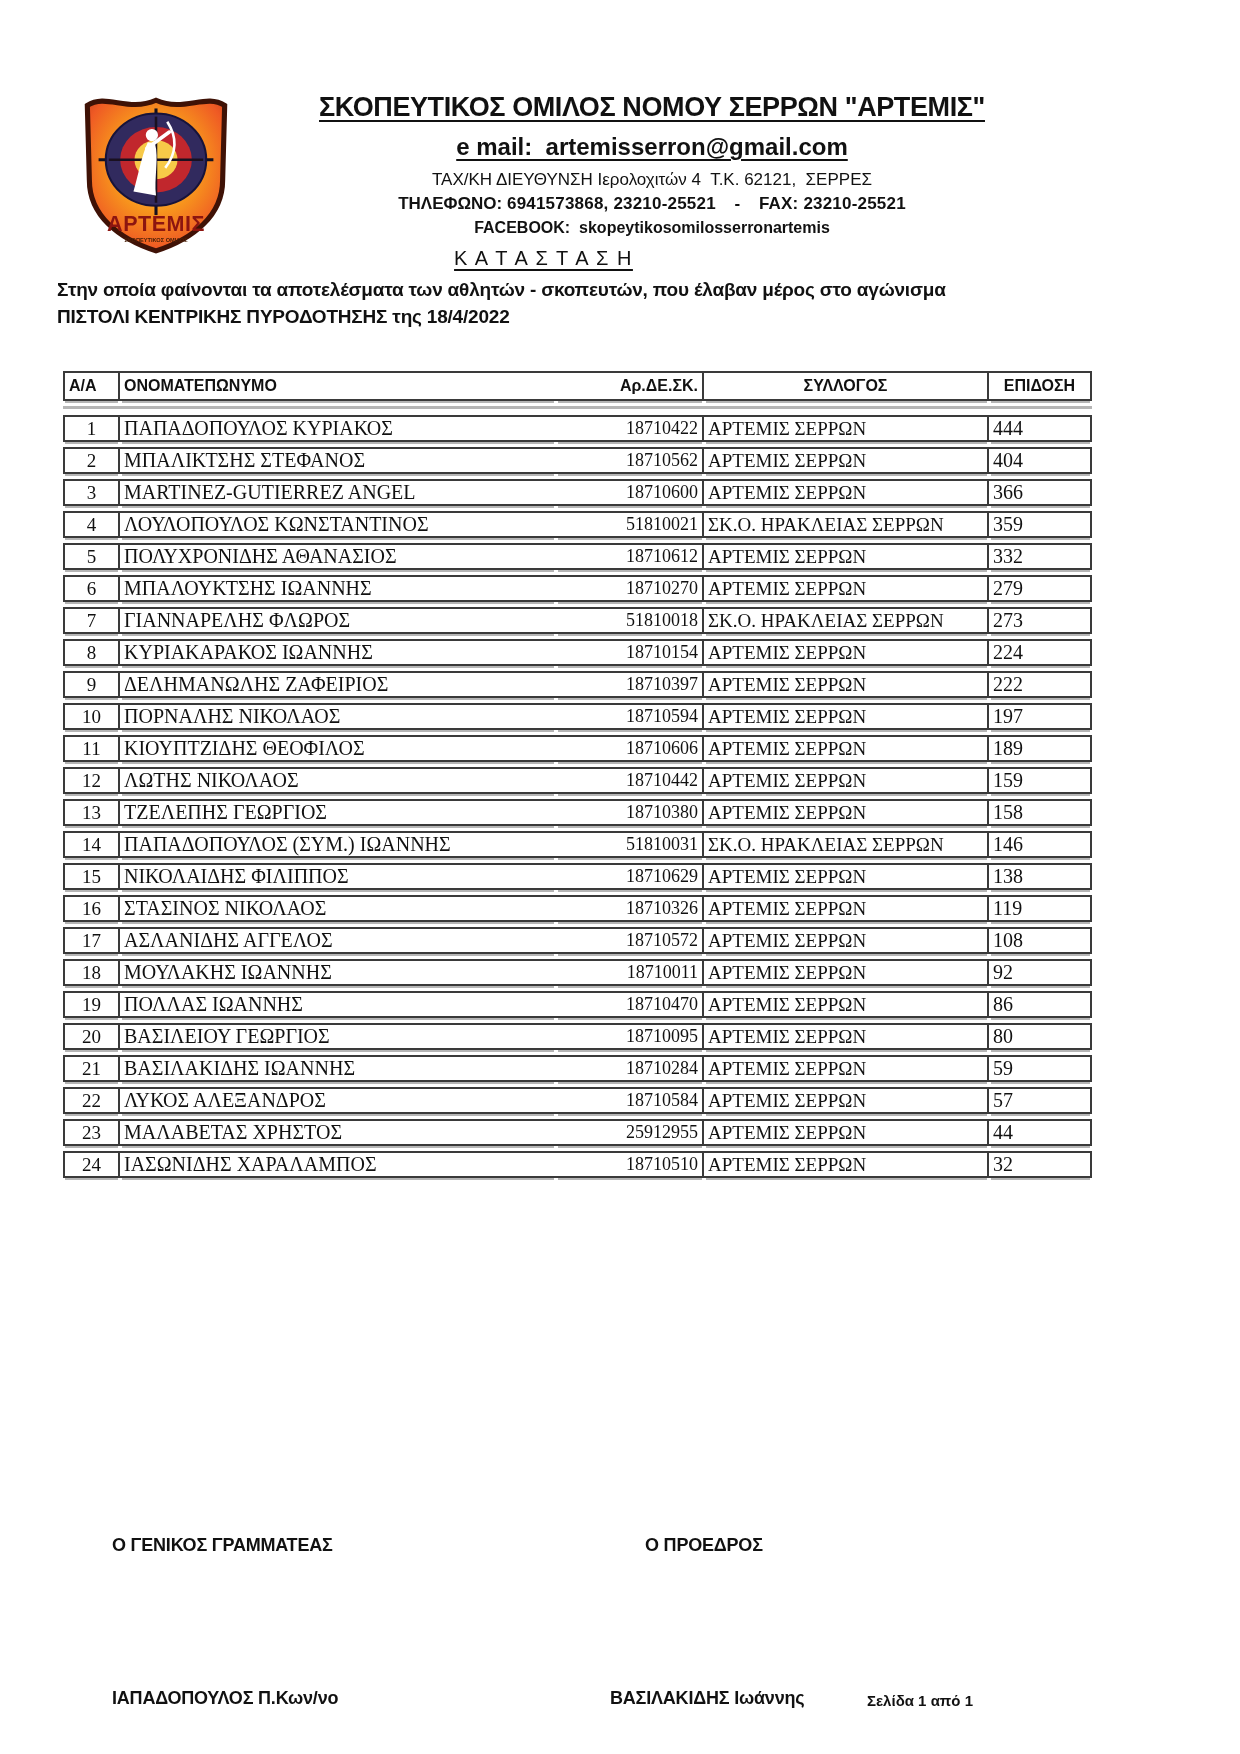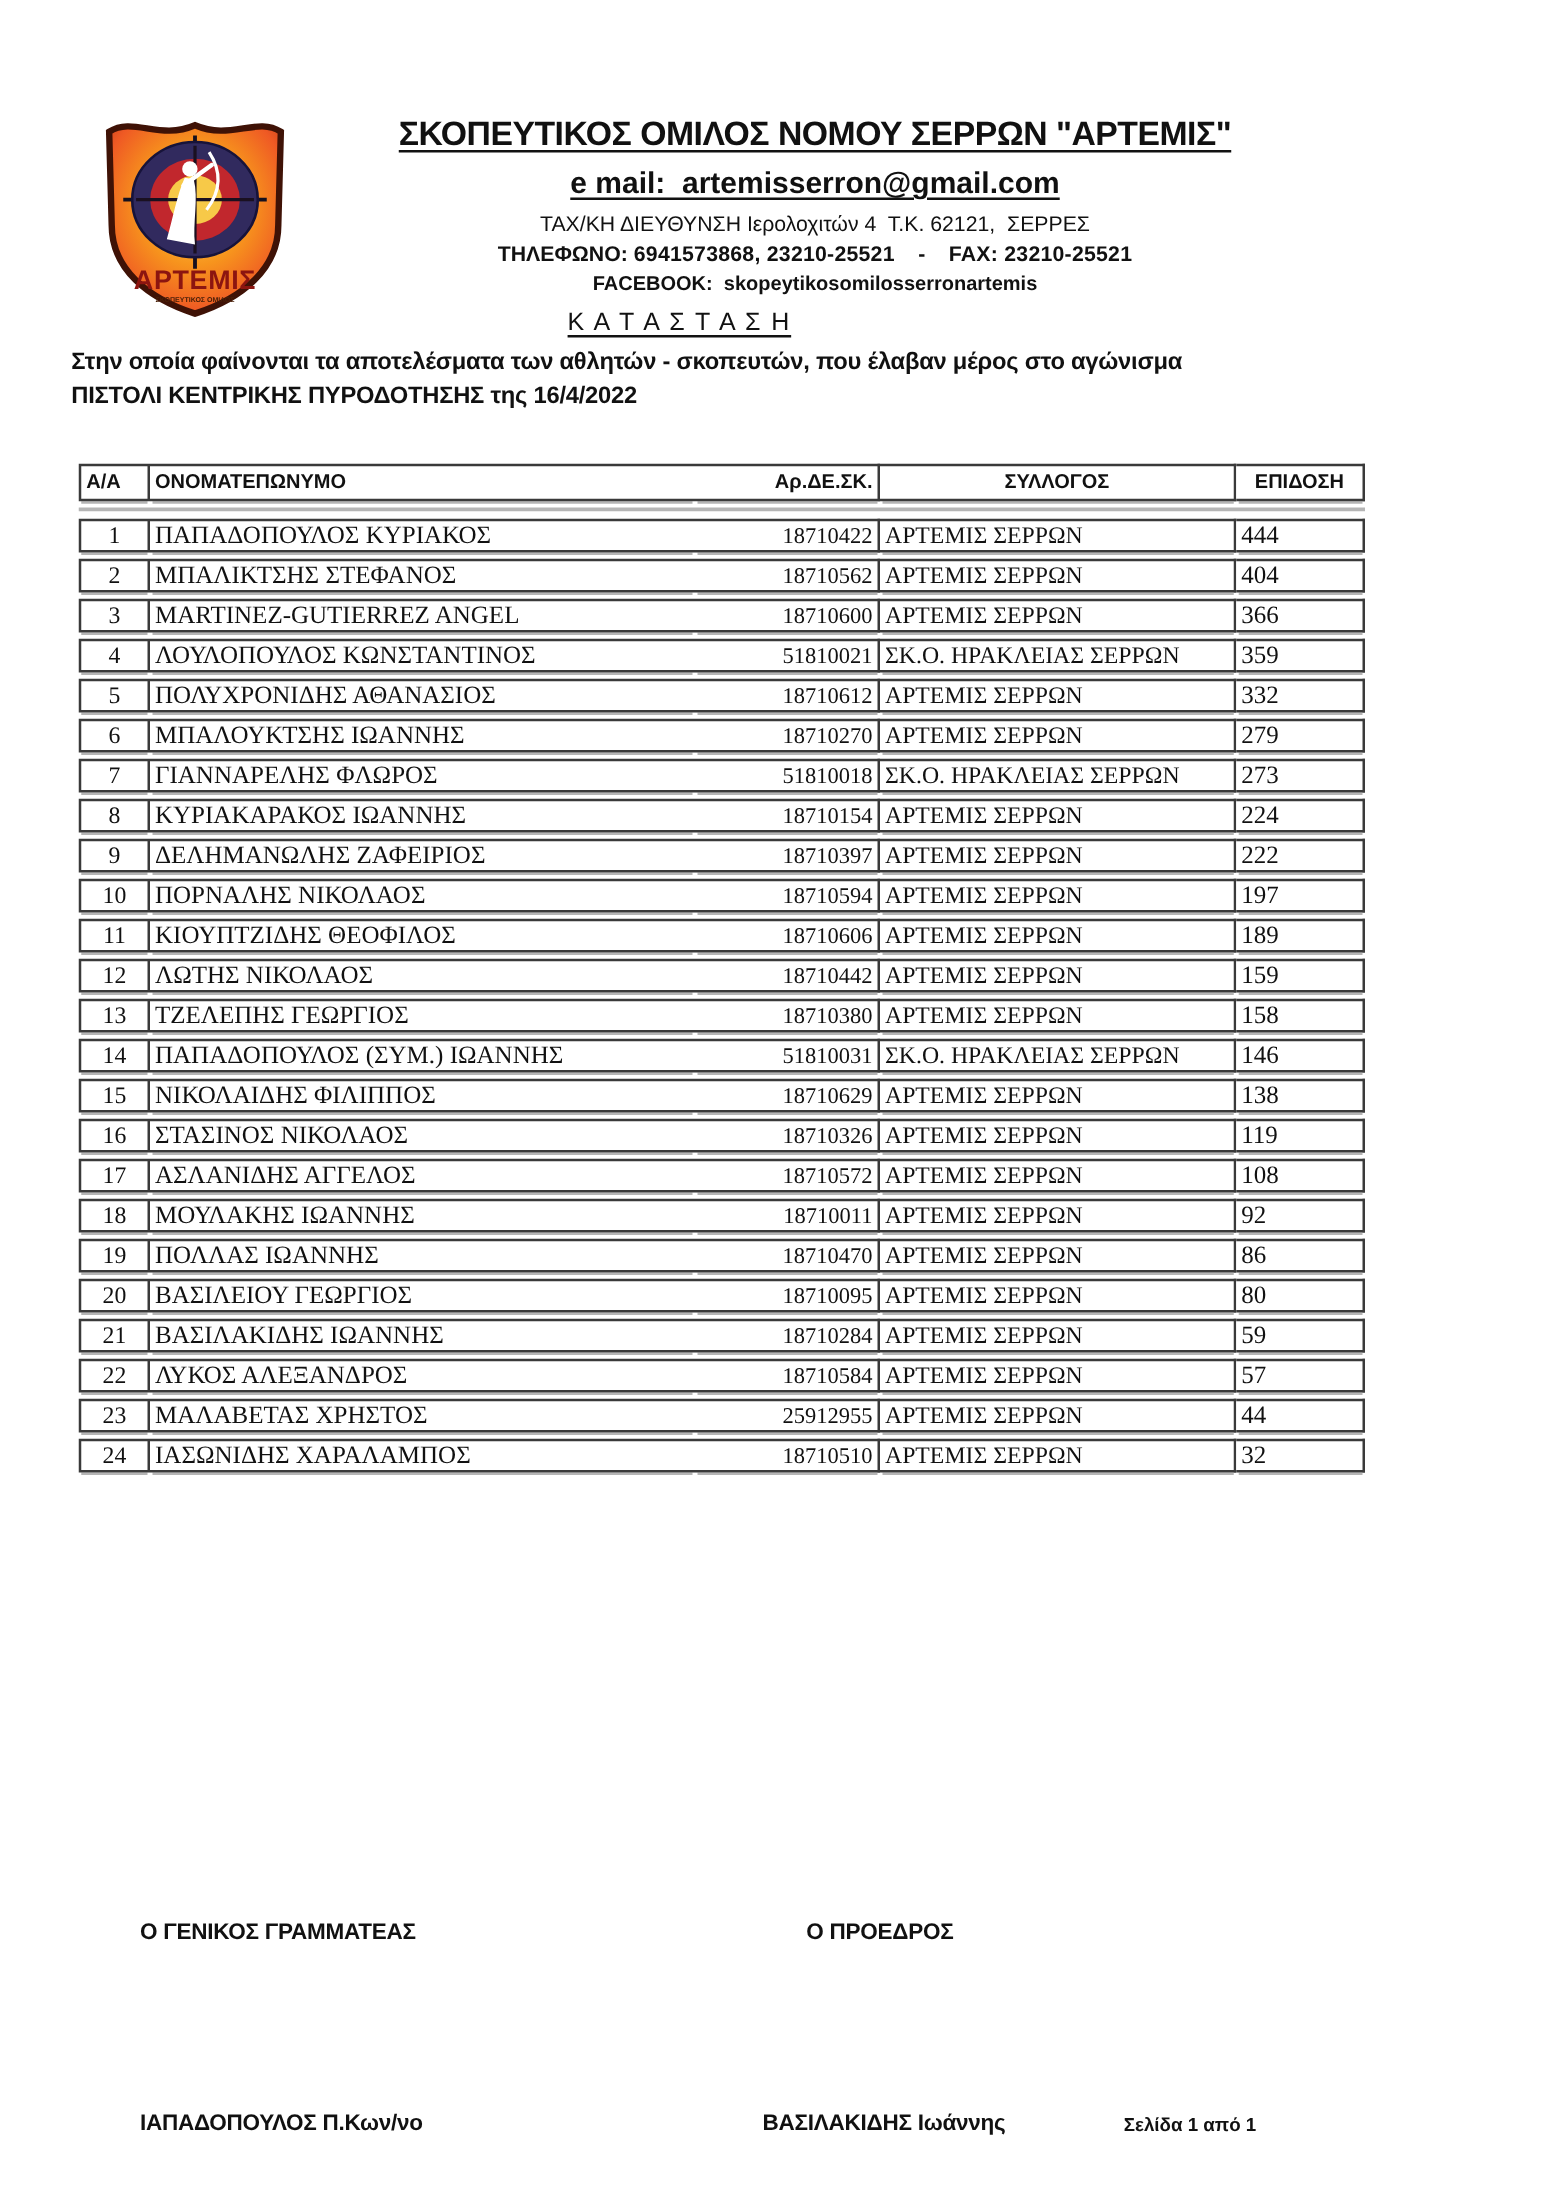--- a/index.html
+++ b/index.html
@@ -83,21 +83,21 @@
     height: 4px; line-height: 4px; padding: 0;
     border-top: 3px solid #b5b5b5;   
   }
 
   
   .sig { position: absolute; font-size: 18px; font-weight: bold; letter-spacing: -0.2px; }
   .sig-secretary-title { left: 112px; top: 1535px; }
   .sig-president-title { left: 645px; top: 1535px; }
   .sig-secretary-name  { left: 112px; top: 1688px; }
   .sig-president-name  { left: 610px; top: 1688px; }
-  .page-indicator { position: absolute; left: 899px; top: 1692px; font-size: 15px; font-weight: bold; }
+  .page-indicator { position: absolute; left: 867px; top: 1692px; font-size: 15px; font-weight: bold; }
 </style>
 </head>
 <body>
 
 <div class="page">
 
   <div class="logo">
     <svg viewBox="0 0 160 160" width="164" height="164" aria-hidden="true">
       <defs>
         <radialGradient id="shieldGrad" cx="50%" cy="42%" r="72%">
@@ -132,21 +132,21 @@
       <span class="lbl">ΤΗΛΕΦΩΝΟ:</span>
       <span class="num">6941573868, 23210-25521</span>
       <span class="dash">-</span>
       <span class="num">FAX: 23210-25521</span>
     </div>
     <div class="facebook-line">FACEBOOK:  skopeytikosomilosserronartemis</div>
   </div>
 
   <div class="doc-heading">Κ Α Τ Α Σ Τ Α Σ Η</div>
   <div class="doc-description">Στην οποία φαίνονται τα αποτελέσματα των αθλητών - σκοπευτών, που έλαβαν μέρος στο αγώνισμα</div>
-  <div class="event-title">ΠΙΣΤΟΛΙ ΚΕΝΤΡΙΚΗΣ ΠΥΡΟΔΟΤΗΣΗΣ της 16/4/2022</div>
+  <div class="event-title">ΠΙΣΤΟΛΙ ΚΕΝΤΡΙΚΗΣ ΠΥΡΟΔΟΤΗΣΗΣ της 18/4/2022</div>
 
   <div class="table-wrap">
     <table class="results">
       <colgroup>
         <col class="w-aa">
           <col class="w-name">
           <col class="w-reg">
           <col class="w-club">
           <col class="w-score">
       </colgroup>

